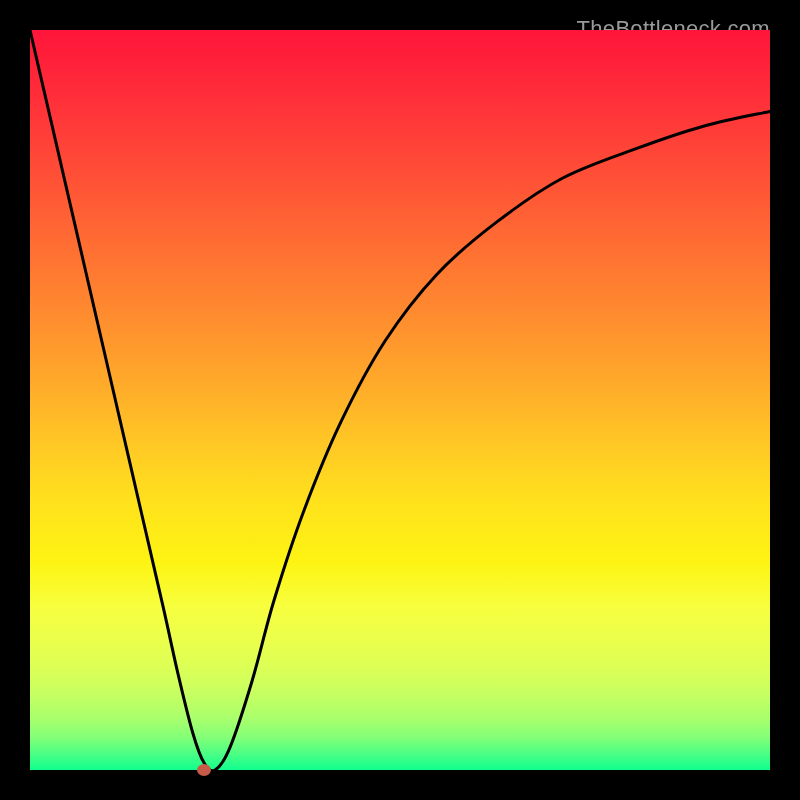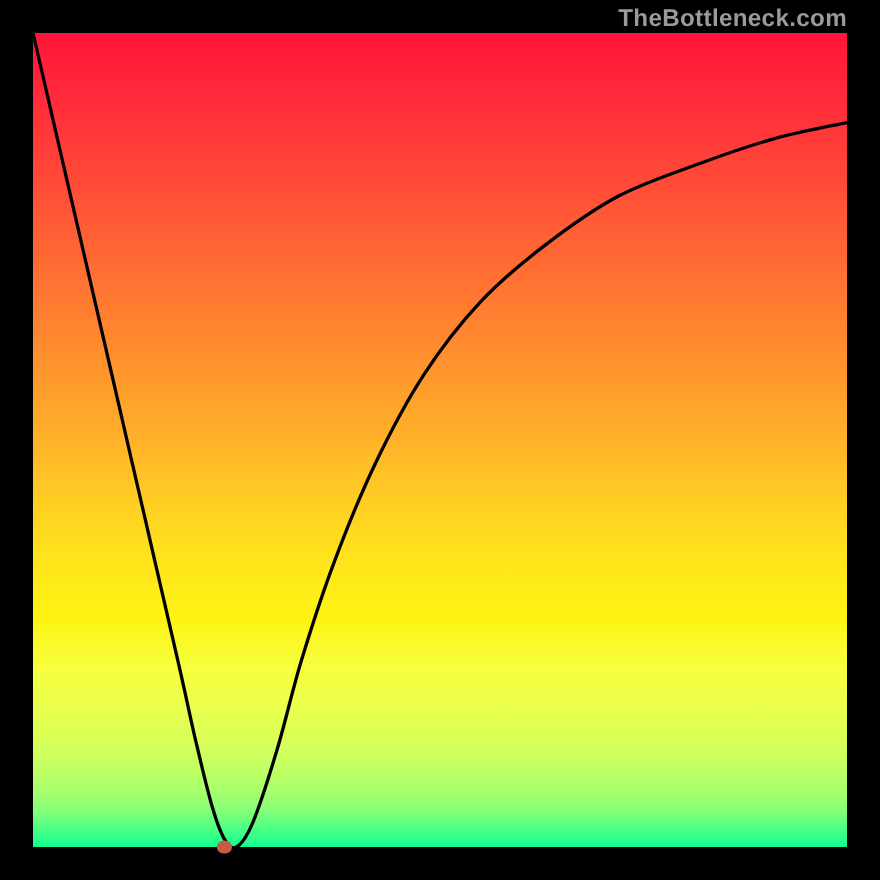--- a/index.html
+++ b/index.html
@@ -39,26 +39,26 @@
       #d8ff58 87%,
       #c4ff62 90%,
       #a9ff6c 93%,
       #85ff77 95.5%,
       #53ff83 97.5%,
       #10ff8f 100%
     );
   }
   .watermark {
     position: absolute;
-    top: 4px;
+    top: 16px;
     right: 30px;
     color: #9a9a9a;
     font-size: 22px;
     letter-spacing: 0.3px;
-    font-weight: 700;
+    font-weight: 400;
     user-select: none;
     margin-left: 36px;
   }
   svg.curve {
     position: absolute;
     left: 0;
     top: 0;
     width: 740px;
     height: 740px;
   }

